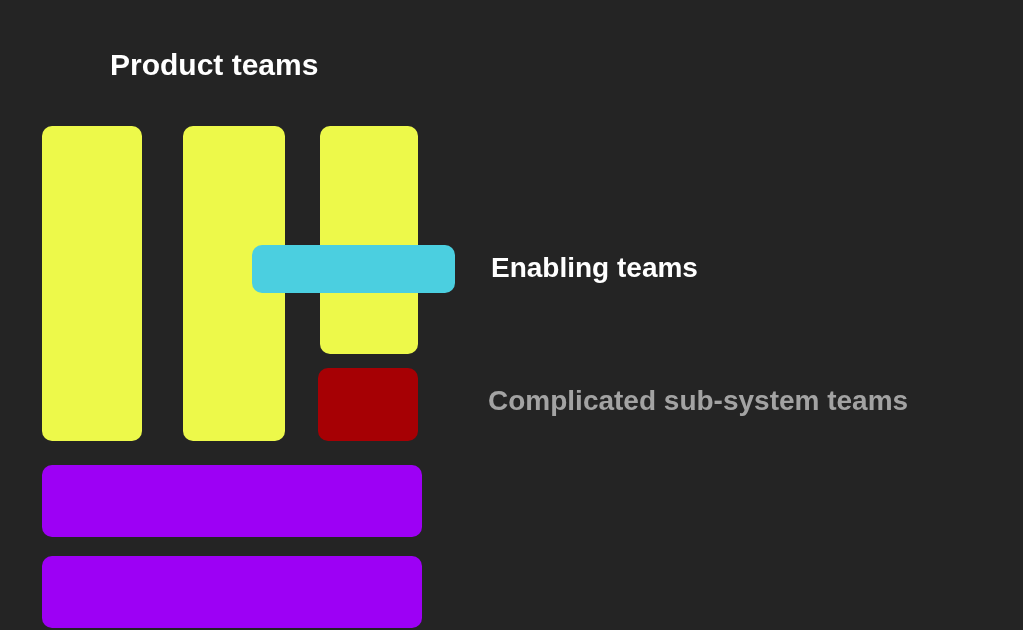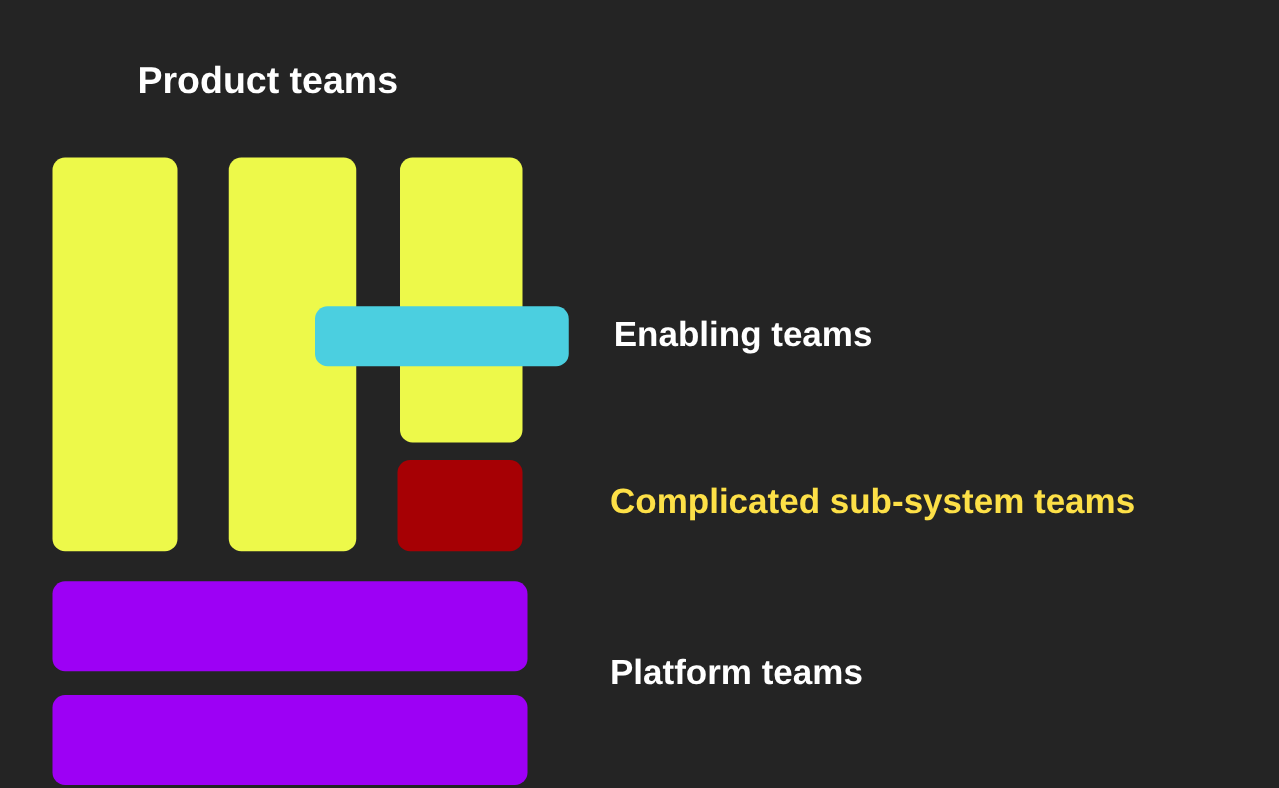--- a/index.html
+++ b/index.html
@@ -69,19 +69,18 @@
   <div class="label" id="title-product-teams" style="color: rgb(255, 255, 255);">Product teams</div>
 
   <div class="shape" id="stream-1" style="background: rgb(237, 249, 74);"></div>
   <div class="shape" id="stream-2" style="background: rgb(237, 249, 74);"></div>
   <div class="shape" id="stream-3" style="background: rgb(237, 249, 74);"></div>
 
   <div class="shape" id="enabling-bar" style="background: rgb(75, 207, 224);"></div>
   <div class="label" id="label-enabling-team" style="color: rgb(255, 255, 255);">Enabling teams</div>
 
   <div class="shape" id="subsystem-block" style="background: rgb(166, 0, 4);"></div>
-  <div class="label" id="label-complicated-subsystem-teams" style="color: #fde047;">Complicated sub-system teams</div>
+  <div class="label" id="label-complicated-subsystem-teams" style="color: #a3a3a3;">Complicated sub-system teams</div>
 
   <div class="shape" id="platform-1" style="background: rgb(157, 0, 245);"></div>
   <div class="shape" id="platform-2" style="background: rgb(157, 0, 245);"></div>
-  <div class="label" id="label-platform-teams" style="color: rgb(255, 255, 255);">Platform teams</div>
 
 </div>
 
 </body></html>

